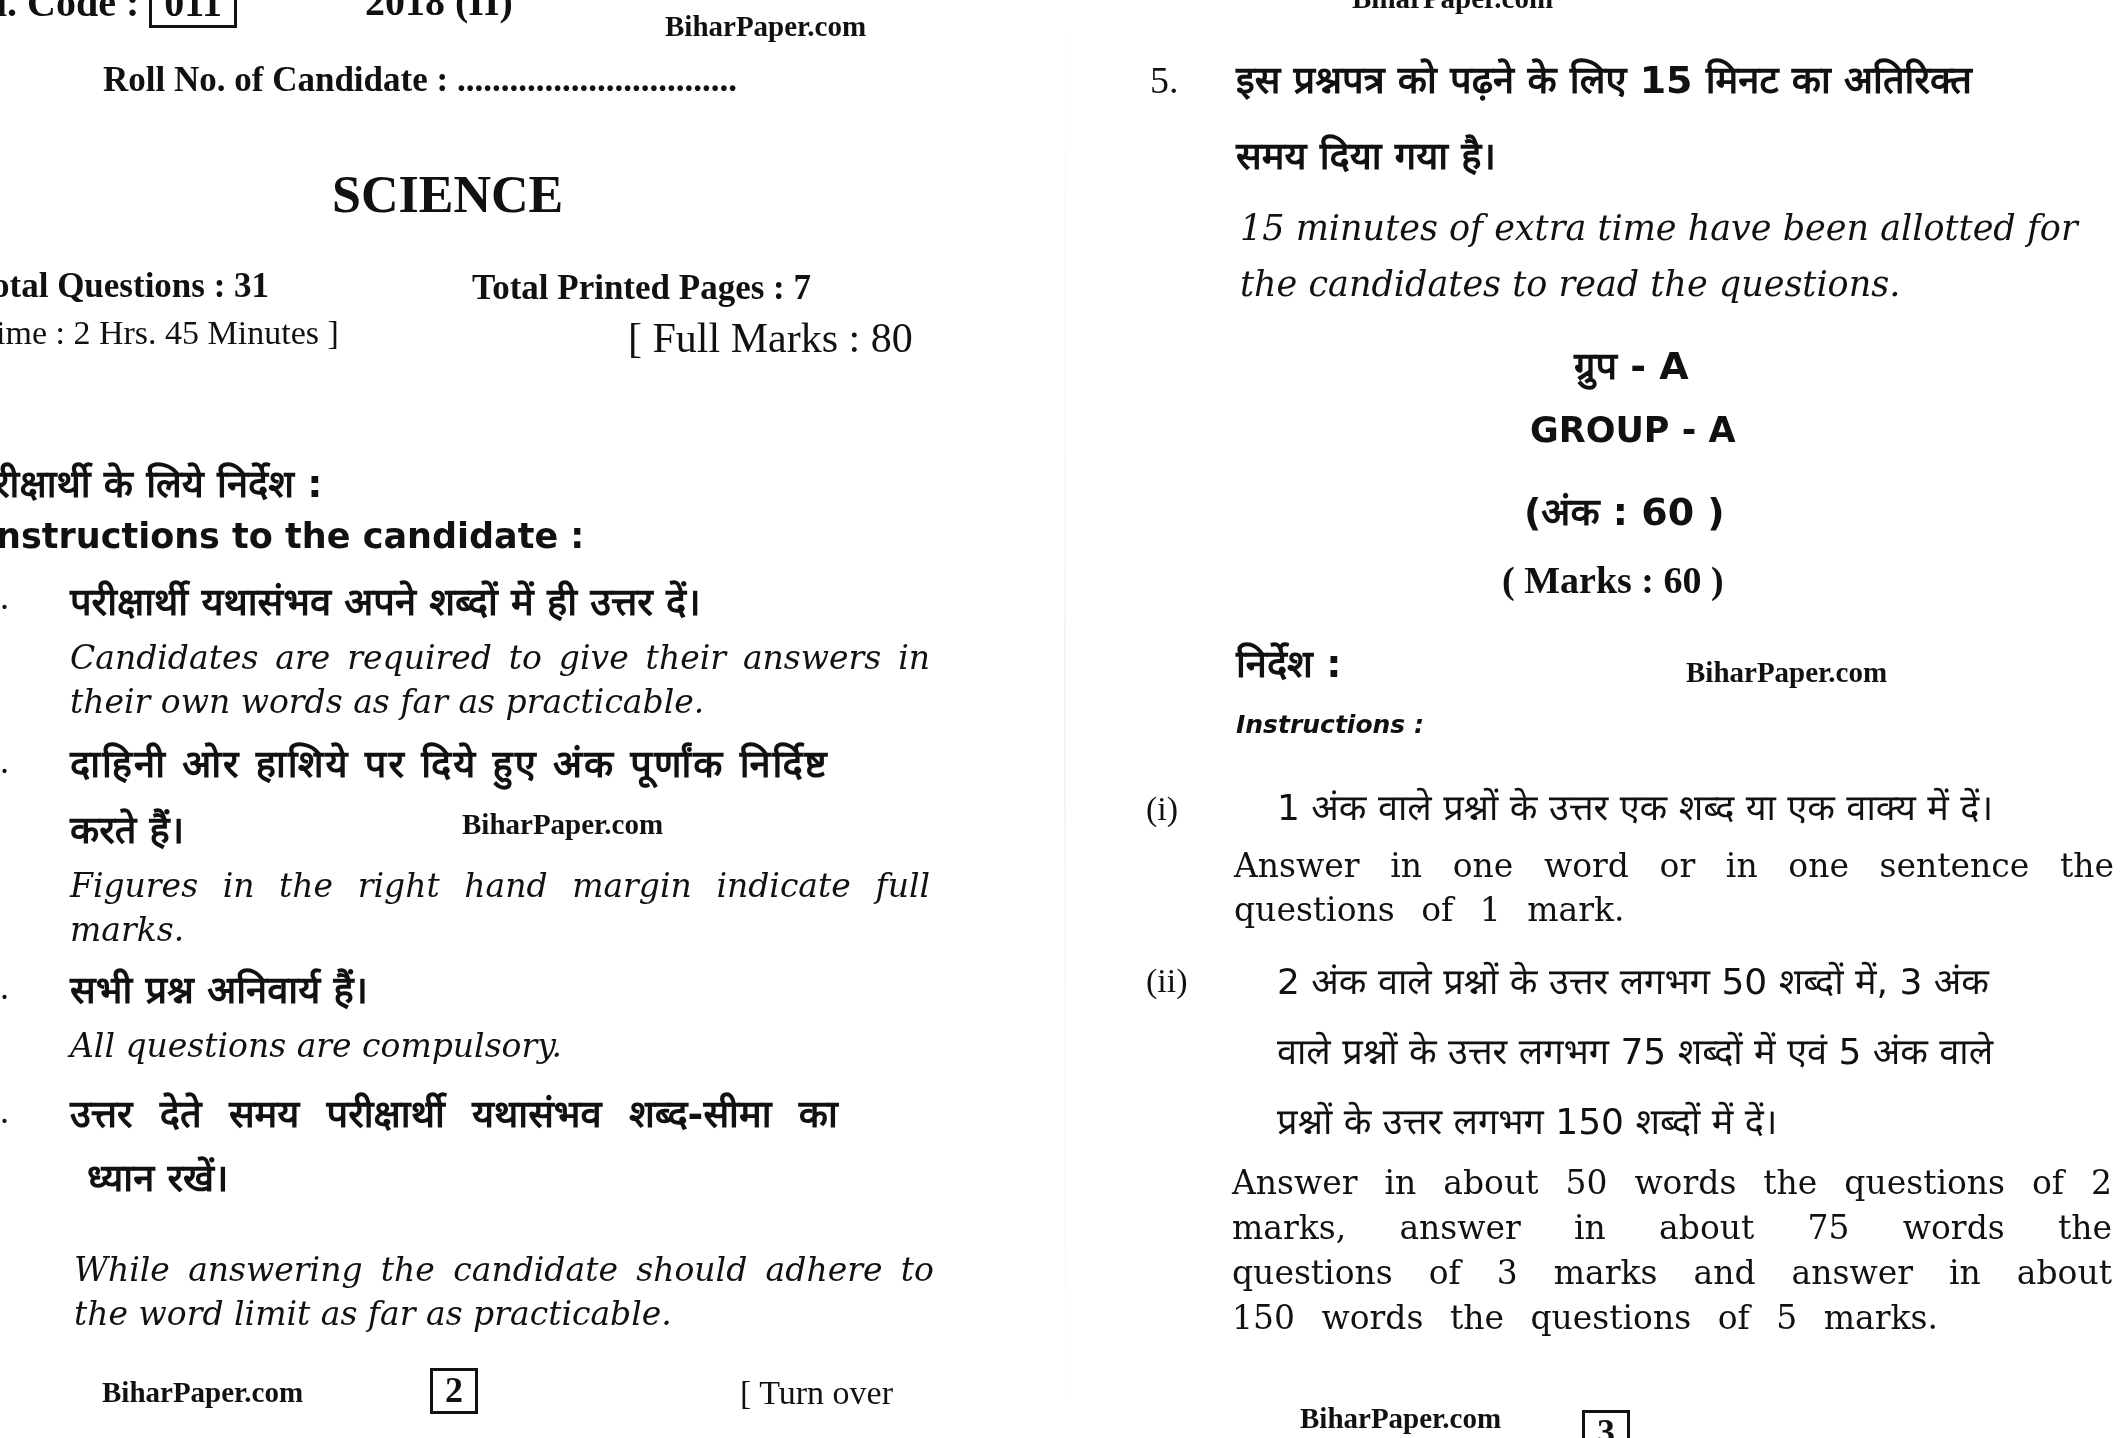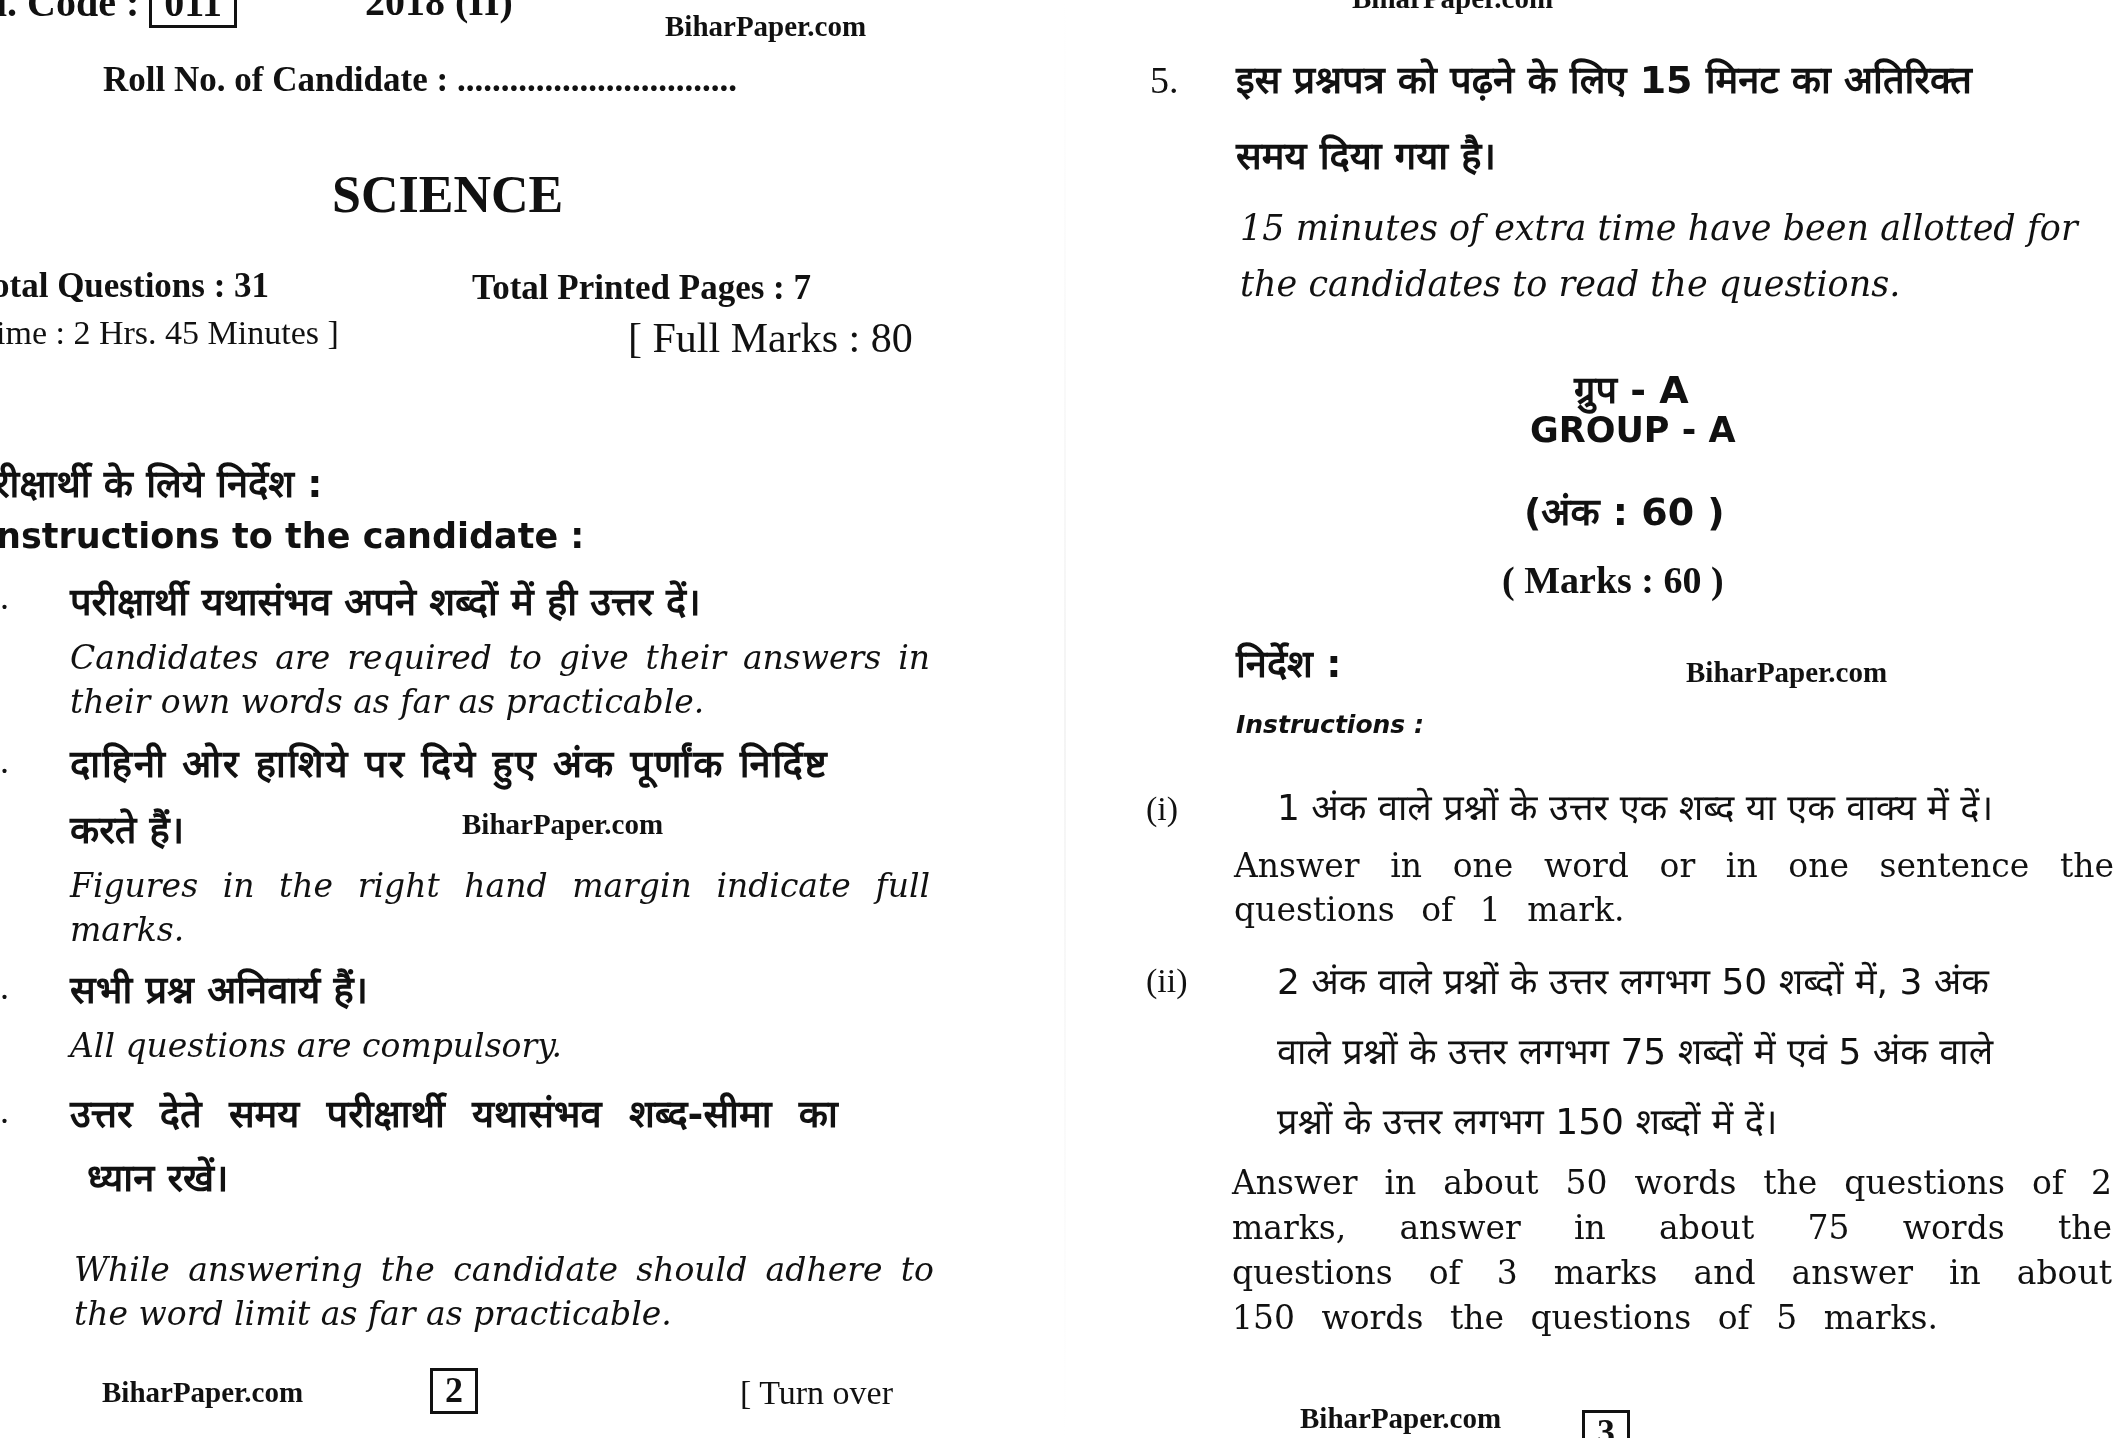--- a/index.html
+++ b/index.html
@@ -70,21 +70,21 @@
 </div>
 
 <div>
   <div class="abs wm" style="left:1352px;top:-18px;">BiharPaper.com</div>
 
   <div class="abs num" style="left:1150px;top:58px;font-size:38px;">5.</div>
   <div class="abs hi" style="left:1236px;top:52px;">इस प्रश्नपत्र को पढ़ने के लिए 15 मिनट का अतिरिक्त</div>
   <div class="abs hi" style="left:1236px;top:128px;">समय दिया गया है।</div>
   <div class="abs en-it" style="left:1240px;top:200px;width:900px;white-space:normal;line-height:56px;font-size:35px;">15 minutes of extra time have been allotted for the candidates to read the questions.</div>
 
-  <div class="abs hi" style="left:1574px;top:338px;margin-top:24px;">ग्रुप - A</div>
+  <div class="abs hi" style="left:1574px;top:338px;">ग्रुप - A</div>
   <div class="abs sans bold" style="left:1530px;top:410px;font-size:35px;">GROUP - A</div>
   <div class="abs hi" style="left:1524px;top:484px;">(अंक : 60 )</div>
   <div class="abs serif bold" style="left:1502px;top:558px;font-size:38px;">( Marks : 60 )</div>
 
   <div class="abs hi" style="left:1236px;top:636px;">निर्देश :</div>
   <div class="abs wm" style="left:1686px;top:656px;">BiharPaper.com</div>
   <div class="abs sans bold it" style="left:1236px;top:710px;font-size:25px;text-align:right;">Instructions :</div>
 
   <div class="abs serif" style="left:1146px;top:790px;font-size:34px;">(i)</div>
   <div class="abs hi-n" style="left:1236px;top:782px;">1 अंक वाले प्रश्नों के उत्तर एक शब्द या एक वाक्य में दें।</div>

